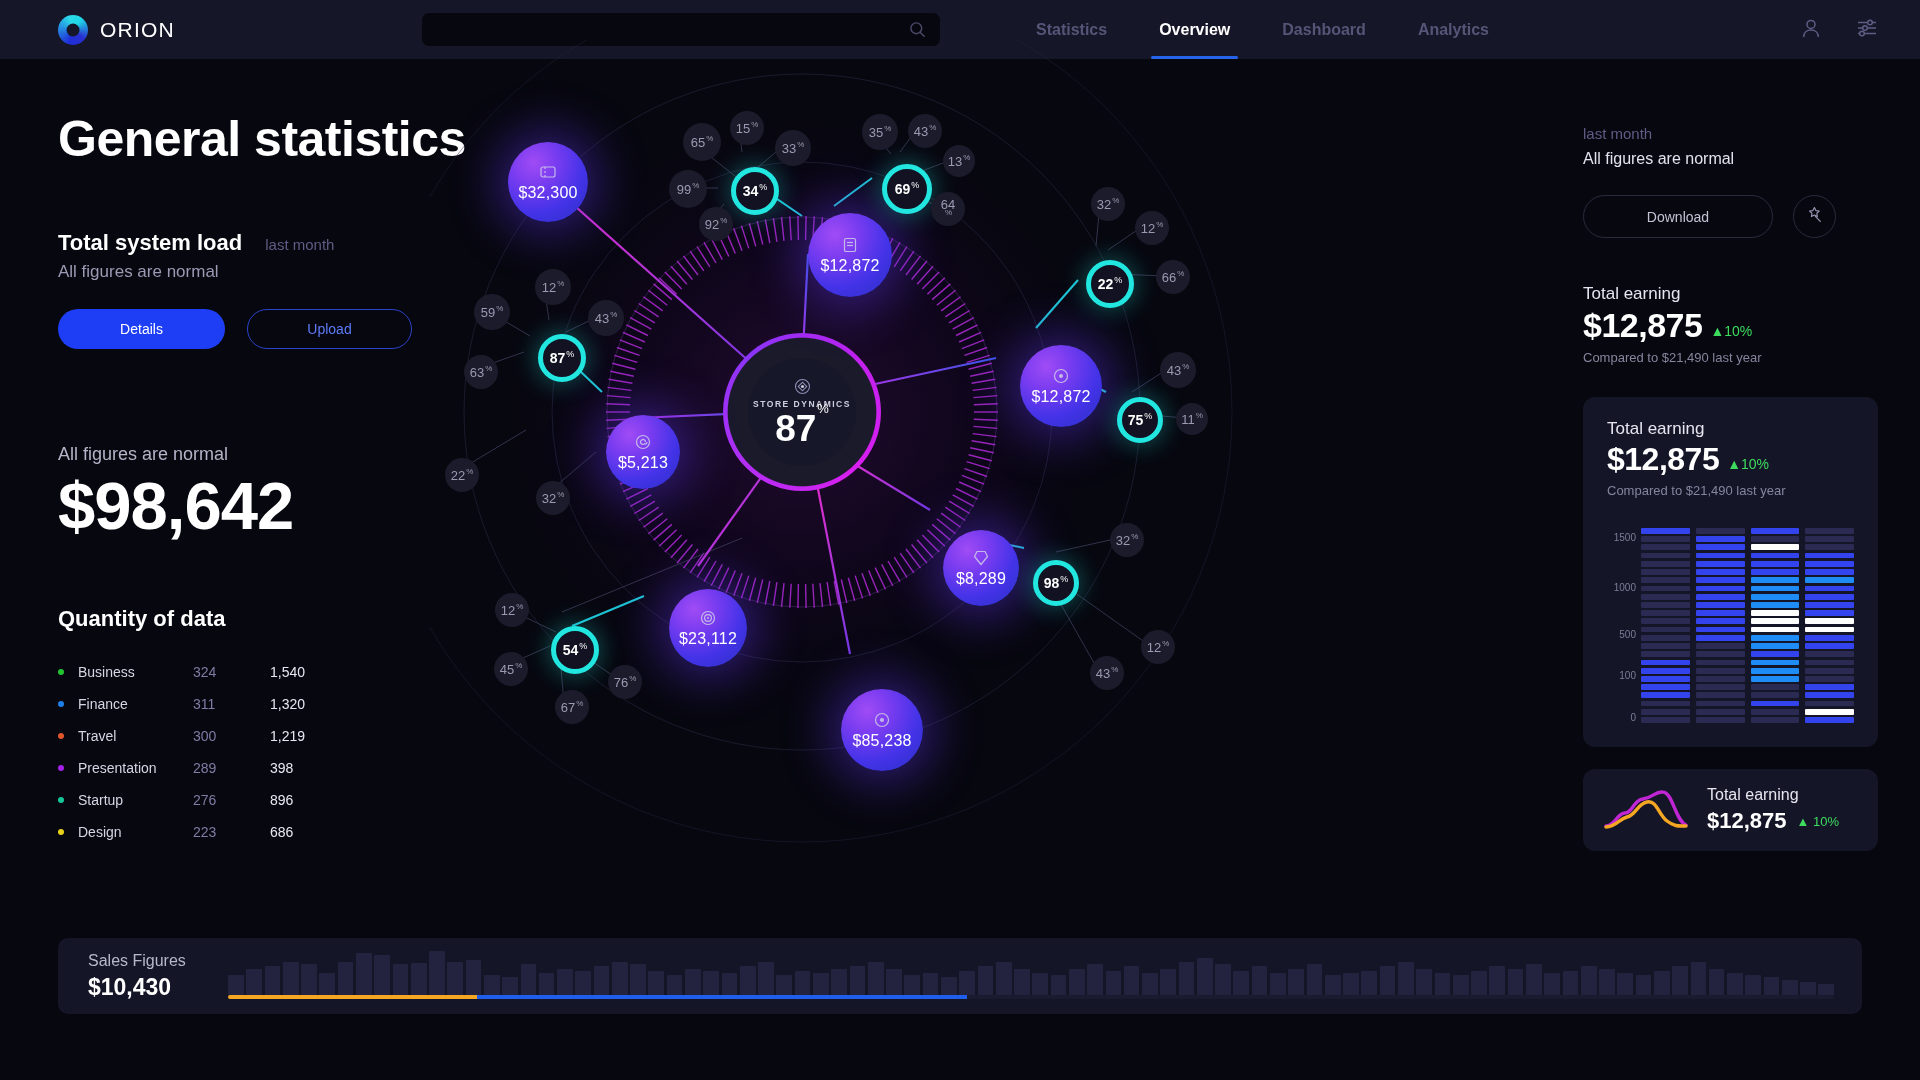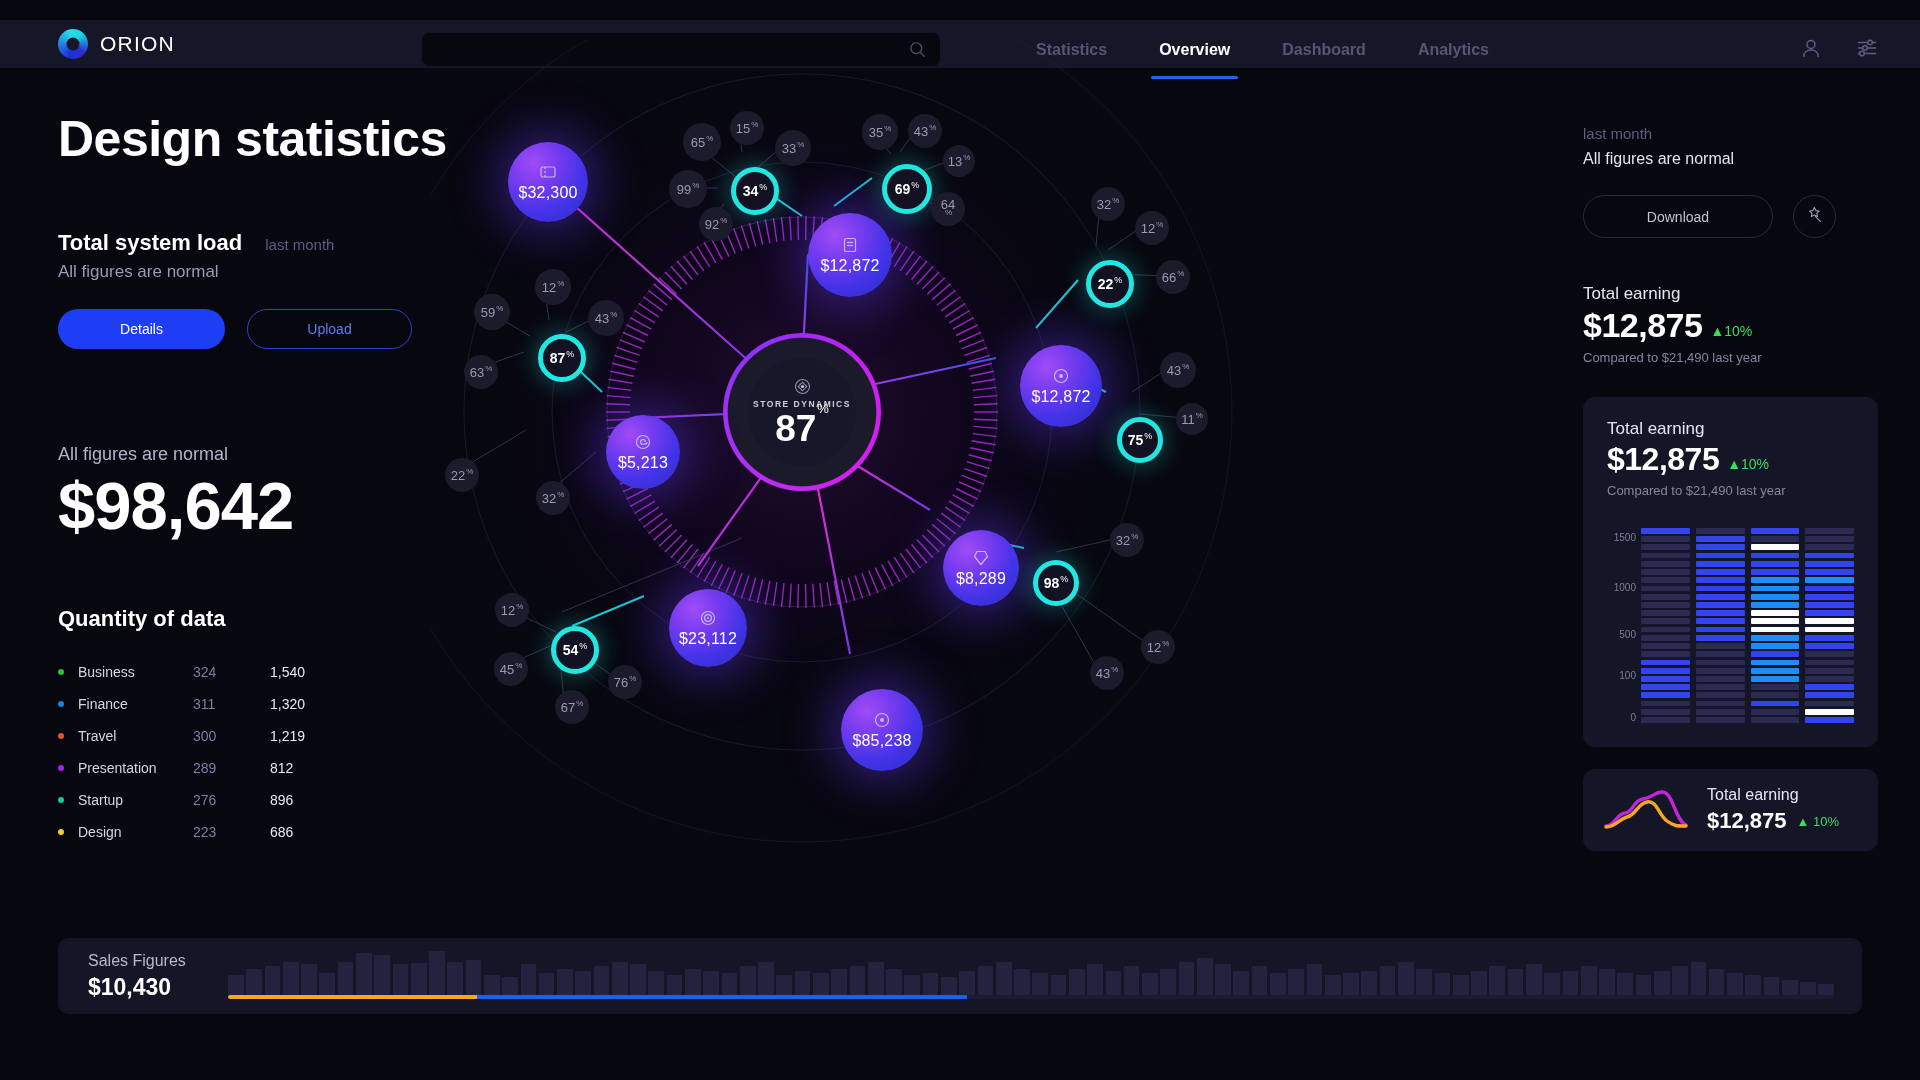--- a/index.html
+++ b/index.html
@@ -9,23 +9,23 @@
     font-family: "Liberation Sans", sans-serif;
     overflow: hidden;
   }
   #app {
     position: relative; width: 1920px; height: 1080px;
     background: #07070f;
   }
 
   
   .header {
-    position: absolute; top: 0; left: 0; width: 1920px; height: 48px;
+    position: absolute; top: 0; left: 0; width: 1920px; height: 59px;
     background: #161629;
-    display: flex; align-items: center; margin-top: 20px;
+    display: flex; align-items: center;
   }
   .logo-wrap { display: flex; align-items: center; gap: 12px; margin-left: 58px; }
   .logo-mark {
     width: 30px; height: 30px; border-radius: 50%;
     background: conic-gradient(from 200deg, #1e2fd8, #2bd9e8 40%, #1fd7e6 55%, #2a2fd0 80%, #1e2fd8);
     position: relative;
   }
   .logo-mark::after {
     content:""; position:absolute; left:50%; top:50%;
     transform: translate(-50%,-50%);
@@ -250,21 +250,21 @@
           <line x1="2" y1="16.5" x2="20" y2="16.5" stroke="#6a6a95" stroke-width="1.5"></line>
           <circle cx="14" cy="5.5" r="2.3" fill="#161629" stroke="#6a6a95" stroke-width="1.5"></circle>
           <circle cx="9" cy="11" r="2.3" fill="#161629" stroke="#6a6a95" stroke-width="1.5"></circle>
           <circle cx="6" cy="16.5" r="2.3" fill="#161629" stroke="#6a6a95" stroke-width="1.5"></circle>
         </svg>
       </span>
     </div>
   </div>
 
   <div class="left">
-    <div class="page-title">Design statistics</div>
+    <div class="page-title">General statistics</div>
 
     <div class="sysload-row">
       <div class="sysload-title">Total system load</div>
       <div class="sysload-sub">last month</div>
     </div>
     <div class="figures-normal">All figures are normal</div>
 
     <div class="btn-row">
       <div class="btn btn-primary">Details</div>
       <div class="btn btn-outline">Upload</div>
@@ -290,21 +290,21 @@
         <div class="qod-row">
           <span class="qod-dot" style="background:#e0552a"></span>
           <span class="qod-name">Travel</span>
           <span class="qod-v1">300</span>
           <span class="qod-v2">1,219</span>
         </div>
         <div class="qod-row">
           <span class="qod-dot" style="background:#a521e8"></span>
           <span class="qod-name">Presentation</span>
           <span class="qod-v1">289</span>
-          <span class="qod-v2">812</span>
+          <span class="qod-v2">398</span>
         </div>
         <div class="qod-row">
           <span class="qod-dot" style="background:#15c79a"></span>
           <span class="qod-name">Startup</span>
           <span class="qod-v1">276</span>
           <span class="qod-v2">896</span>
         </div>
         <div class="qod-row">
           <span class="qod-dot" style="background:#e8d21b"></span>
           <span class="qod-name">Design</span>
@@ -633,21 +633,21 @@
           <sup>%</sup>
         </div>
         <div class="node-pct" style="left: 656px; top: 220px; width: 48px; height: 48px;">
           <span>22</span>
           <sup>%</sup>
         </div>
         <div class="node-pct" style="left: 108px; top: 294px; width: 48px; height: 48px;">
           <span>87</span>
           <sup>%</sup>
         </div>
-        <div class="node-pct" style="left: 687px; top: 377px; width: 46px; height: 46px;">
+        <div class="node-pct" style="left: 687px; top: 357px; width: 46px; height: 46px;">
           <span>75</span>
           <sup>%</sup>
         </div>
         <div class="node-pct" style="left: 603px; top: 520px; width: 46px; height: 46px;">
           <span>98</span>
           <sup>%</sup>
         </div>
         <div class="node-pct" style="left: 121px; top: 586px; width: 48px; height: 48px;">
           <span>54</span>
           <sup>%</sup>

